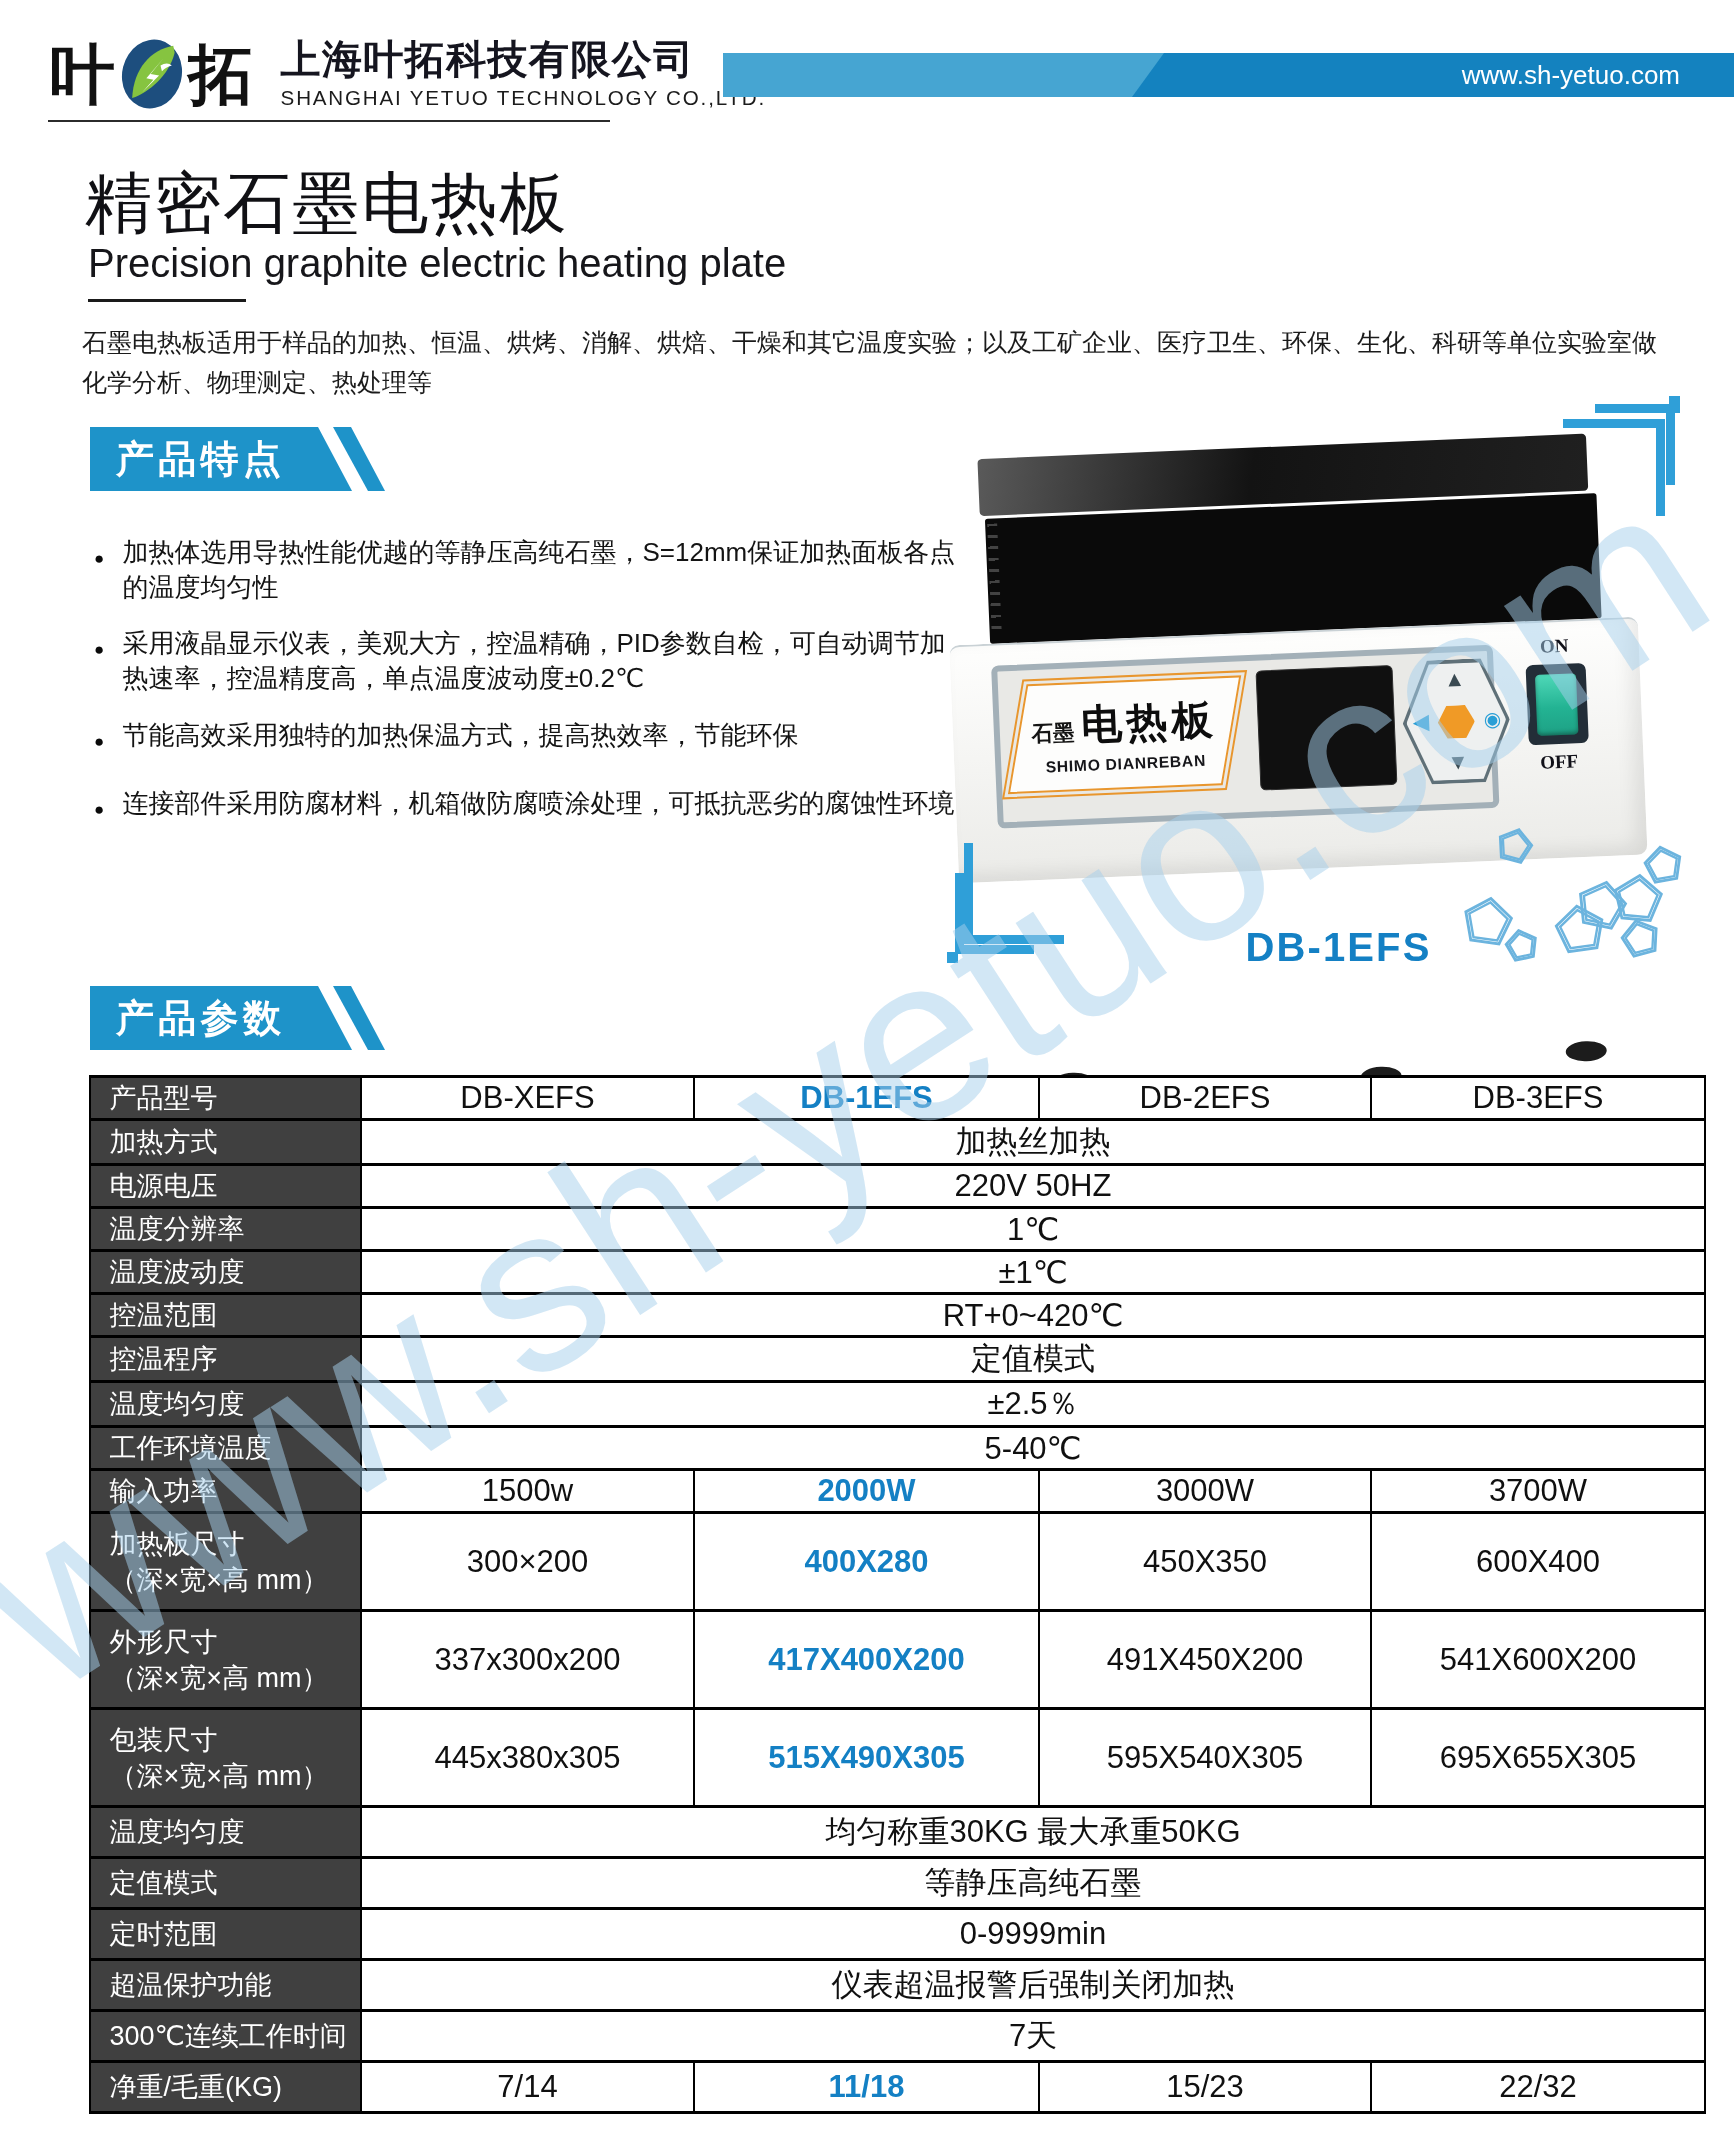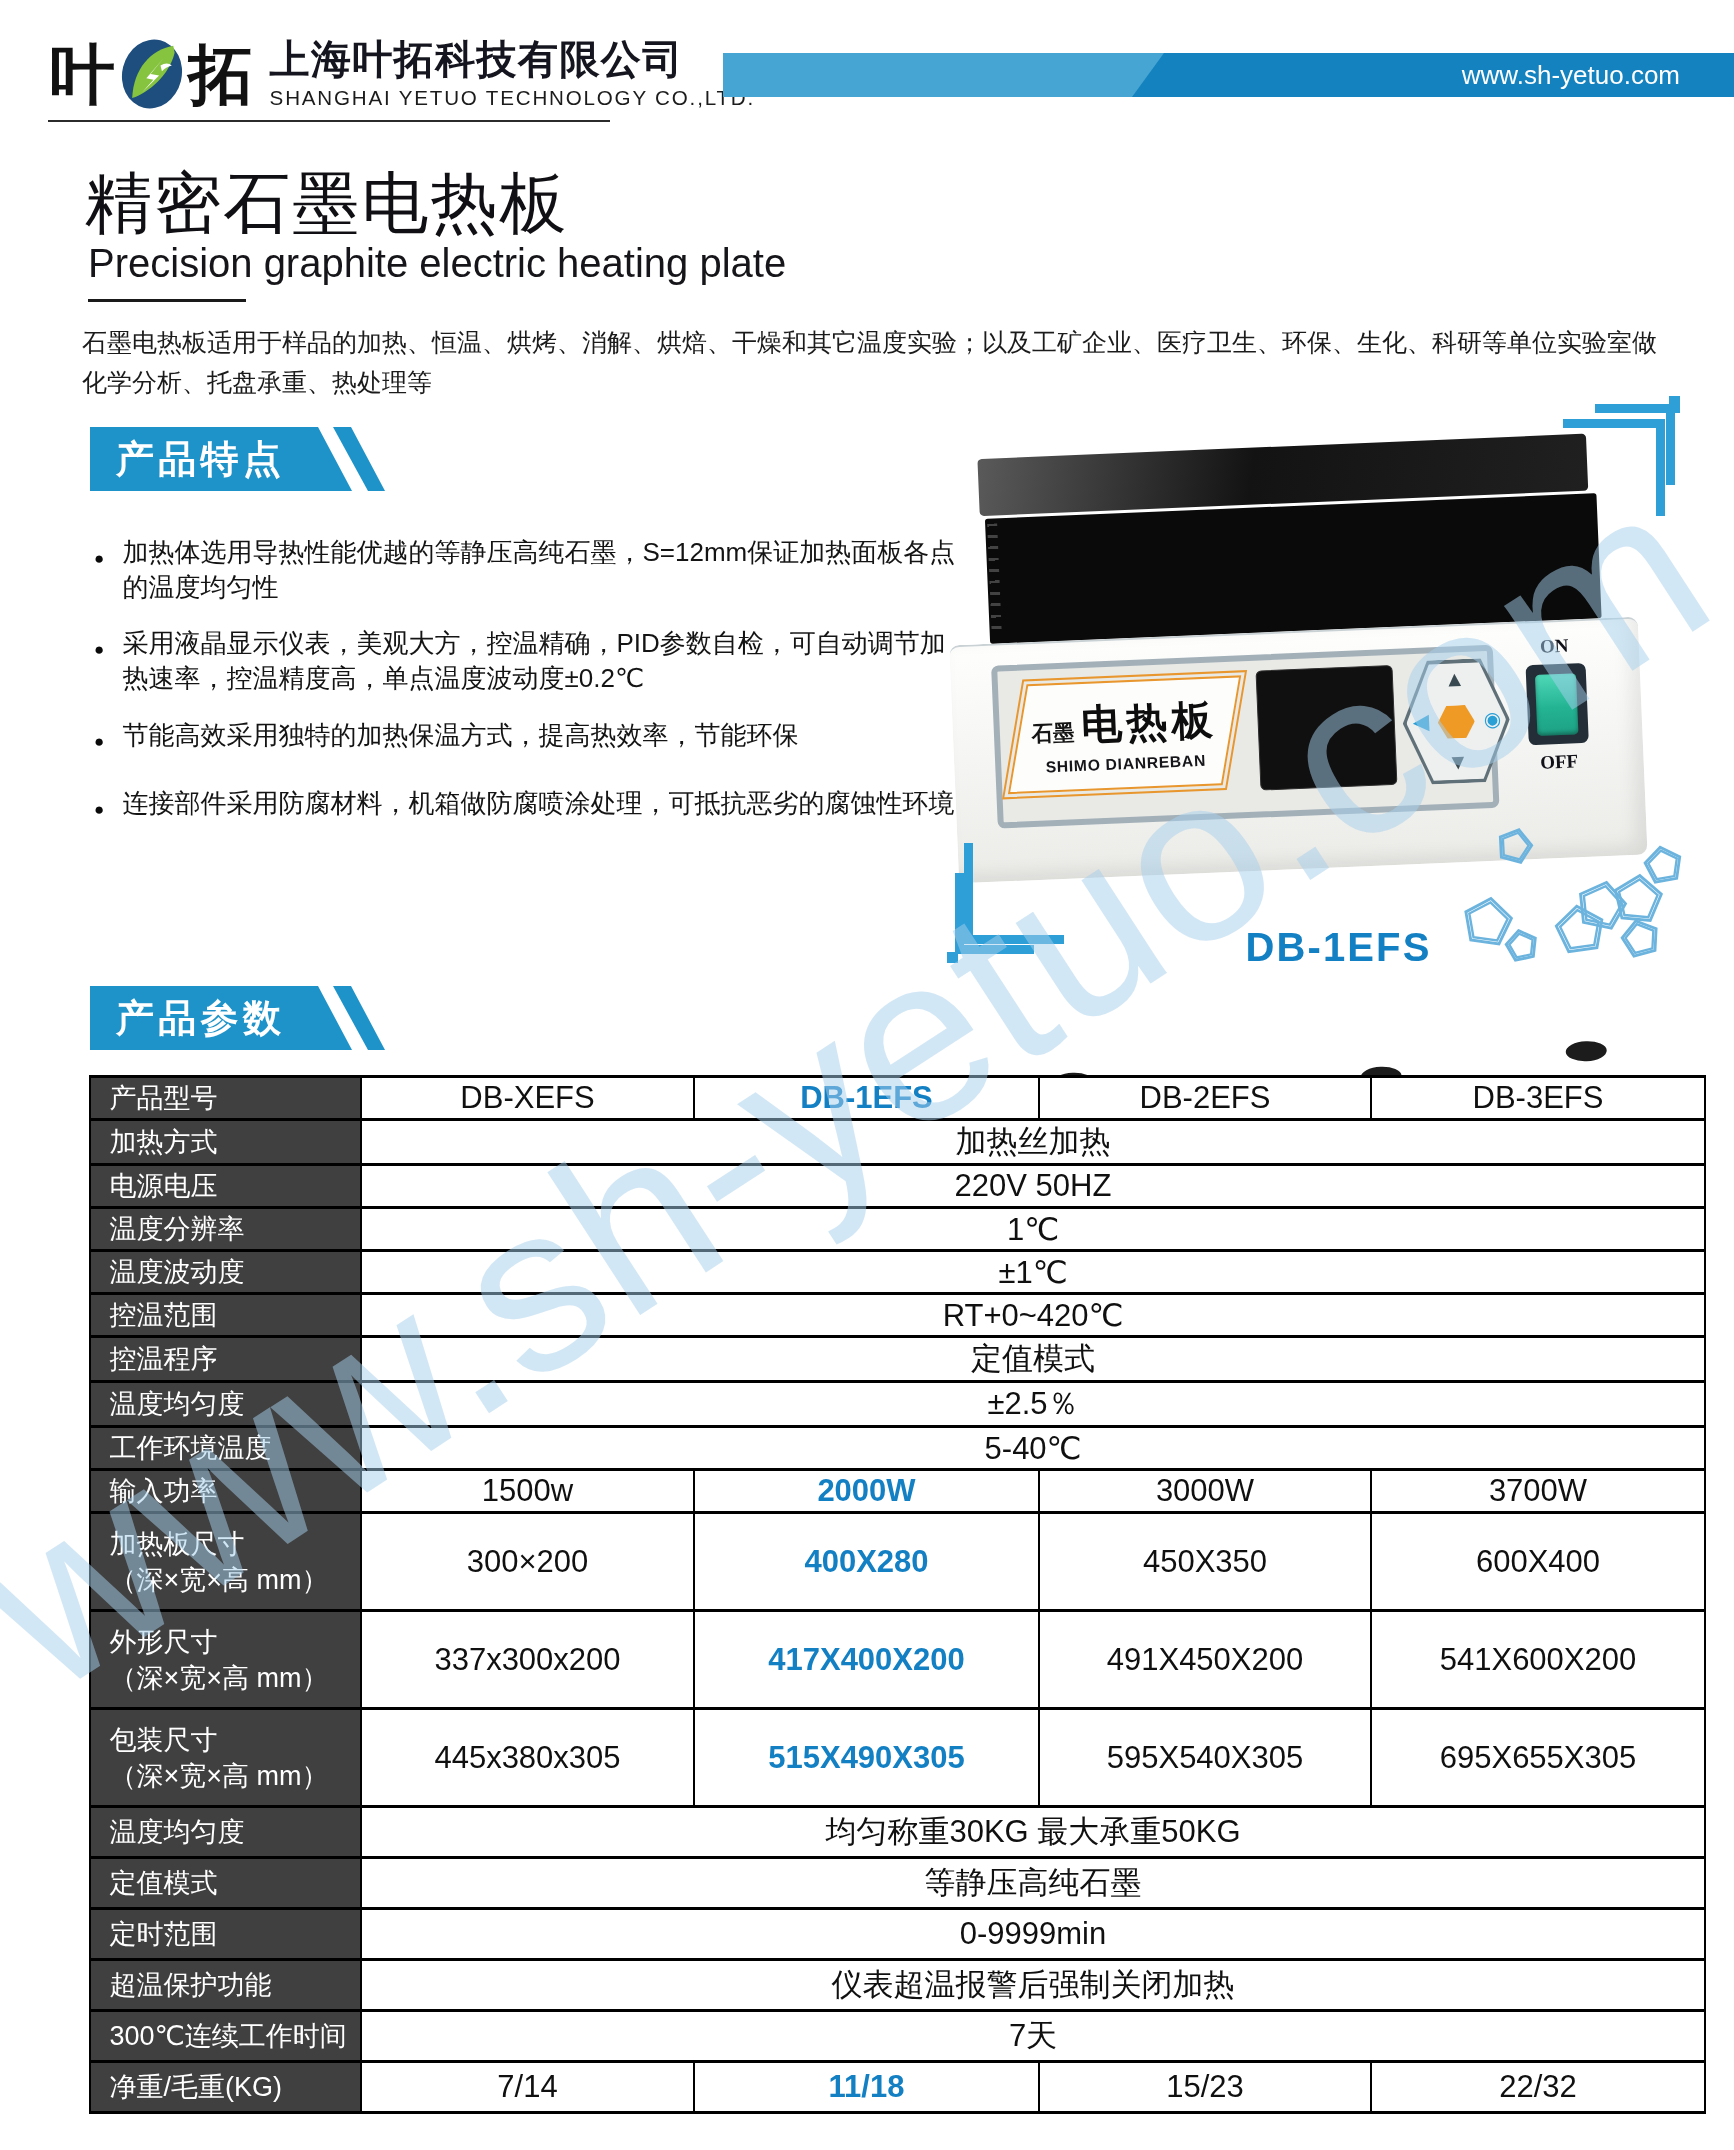--- a/index.html
+++ b/index.html
@@ -3,21 +3,21 @@
 <meta charset="utf-8">
 <style>
   html,body{margin:0;padding:0;background:#ffffff;}
   body{font-family:"Liberation Sans","DejaVu Sans",sans-serif;}
   #page{position:relative;width:1735px;height:2151px;background:#fff;overflow:hidden;}
 
   
   .logo-row{position:absolute;left:50px;top:37px;display:flex;align-items:center;}
   .logo-char{font-size:65px;font-weight:700;color:#111;line-height:71px;}
   .emblem{width:68px;height:74px;margin:0 2.8px;}
-  .co-names{margin-left:16px;}
+  .co-names{margin-left:27px;}
   .co-cn{font-size:40px;font-weight:700;color:#15151f;letter-spacing:1.4px;line-height:43px;}
   .co-en{font-size:20.6px;font-weight:500;color:#1c1c1c;letter-spacing:1.8px;margin-top:5.7px;}
   .logo-rule{position:absolute;left:48px;top:120px;width:562px;height:2.1px;background:#2b2b2b;}
 
   .site-banner{position:absolute;left:723px;top:53px;width:1012px;height:44px;background:#46a5d2;}
   .site-banner .dark{position:absolute;inset:0;background:#1482bf;clip-path:polygon(441px 0,100% 0,100% 100%,409px 100%);}
   .site-banner .url{position:absolute;right:55px;top:0;height:44px;line-height:44px;color:#fff;font-size:26px;font-weight:500;}
 
   
   .t-cn{position:absolute;left:85px;top:158px;font-size:67px;font-weight:400;color:#101014;letter-spacing:2.1px;}
@@ -125,21 +125,21 @@
 
   <div class="site-banner">
     <div class="dark"></div>
     <div class="url">www.sh-yetuo.com</div>
   </div>
 
   <div class="t-cn">精密石墨电热板</div>
   <div class="t-en">Precision graphite electric heating plate</div>
   <div class="t-rule"></div>
   <div class="intro">石墨电热板适用于样品的加热、恒温、烘烤、消解、烘焙、干燥和其它温度实验；以及工矿企业、医疗卫生、环保、生化、科研等单位实验室做
-化学分析、托盘承重、热处理等</div>
+化学分析、物理测定、热处理等</div>
 
   <div class="sec" id="sec-features">
     <div class="main"></div>
     <div class="stripe"></div>
     <div class="txt">产品特点</div>
   </div>
 
   <div class="features">
     <div class="feat">
       <span class="dot">●</span>

